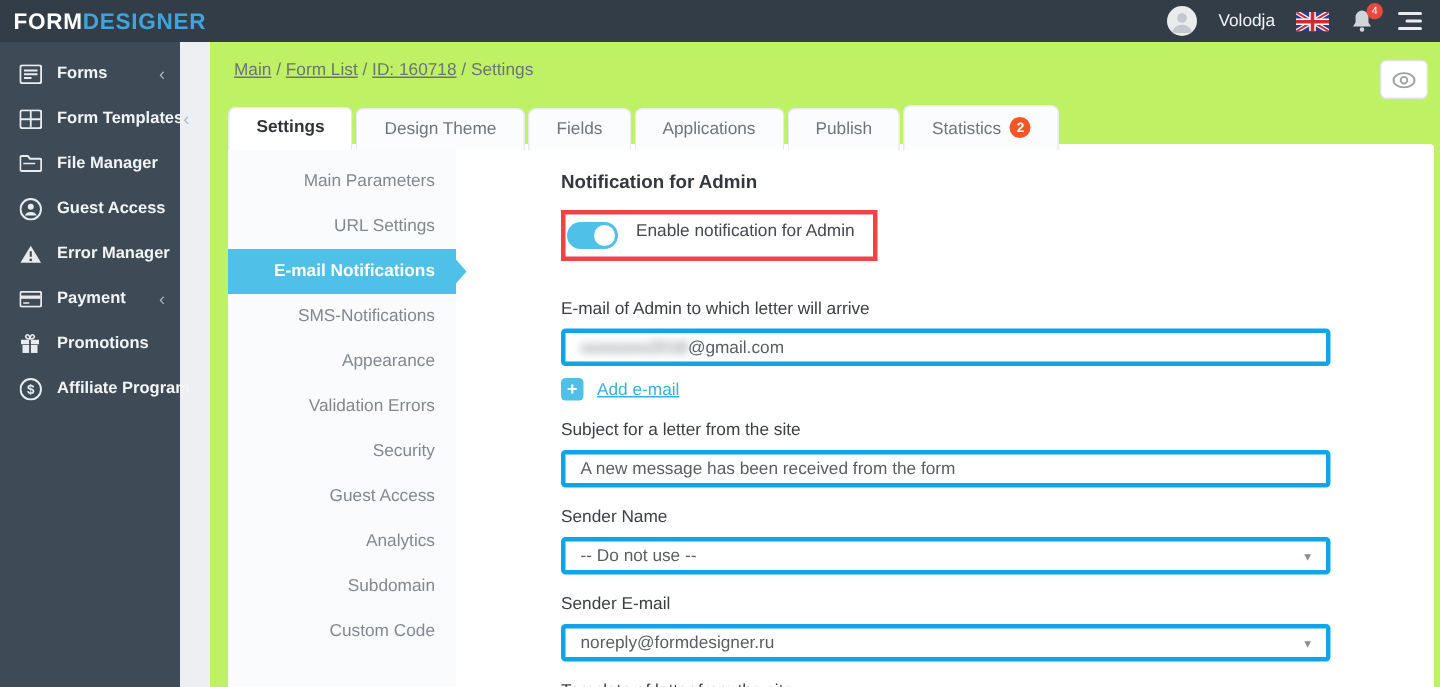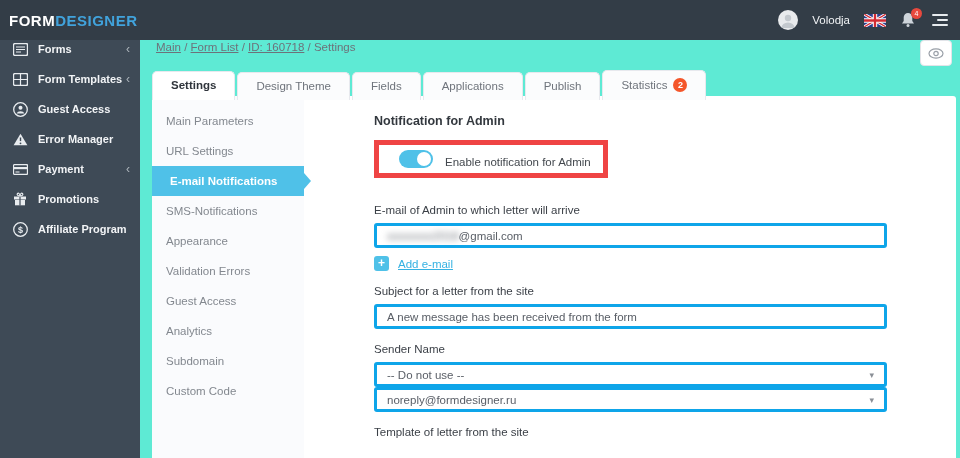--- a/index.html
+++ b/index.html
@@ -1,60 +1,60 @@
 <!DOCTYPE html>
 <html><head>
 <meta charset="utf-8">
 <style>
   * { margin:0; padding:0; box-sizing:border-box; }
   html,body { width:960px; height:458px; overflow:hidden; font-family:"Liberation Sans", sans-serif; background:#edeff2; }
 
   
-  .topbar { position:absolute; left:0; top:0; width:960px; height:40px; background:#333d47; display:flex; align-items:center; z-index:30; }
+  .topbar { position:absolute; left:0; top:0; width:960px; height:28px; background:#333d47; display:flex; align-items:center; z-index:30; }
   .logo { margin-left:9px; font-size:15px; font-weight:bold; letter-spacing:.5px; }
   .logo .lg-a { color:#ffffff; }
   .logo .lg-b { color:#41a3dc; }
   .top-right { margin-left:auto; display:flex; align-items:center; gap:14px; padding-right:12px;padding-left:37px; }
   .avatar { width:20px; height:20px; border-radius:50%; background:#e9ebed; display:flex; align-items:center; justify-content:center; overflow:hidden; }
   .username { color:#f2f4f6; font-size:11.5px; }
   .flag { width:22px; height:13px; border-radius:1px; overflow:hidden; }
   .bell-wrap { position:relative; width:18px; height:18px; }
   .bell-badge { position:absolute; top:-3px; right:-4px; min-width:11px; height:11px; border-radius:6px; background:#e8493e; color:#fff; font-size:7px; line-height:11px; text-align:center; padding:0 2px; }
   .burger { display:flex; flex-direction:column; gap:3px; width:16px; cursor:pointer; }
   .burger i { display:block; height:2px; background:#e8ecef; border-radius:1px; }
   .burger i:nth-child(2){ width:11px; margin-left:auto; }
   .burger i:nth-child(1),.burger i:nth-child(3){ width:16px; }
 
   
-  .sidebar { position:absolute; left:0; top:28px; width:140px; height:430px; background:#3e4a56; padding-top:6px; }
+  .sidebar { position:absolute; left:0; top:28px; width:120px; height:430px; background:#3e4a56; padding-top:6px; }
   .side-item { height:30px; display:flex; align-items:center; padding:0 10px 0 12px; cursor:pointer; }
   .side-item .s-ico { width:16px; height:16px; margin-right:10px; flex:0 0 16px; display:flex; align-items:center; justify-content:center; }
   .side-item .s-label { color:#f2f4f6; font-size:11px; font-weight:bold; white-space:nowrap; }
   .side-item .s-chev { margin-left:auto; color:#aeb6bd; font-size:12px; }
 
   
-  .main { position:absolute; left:140px; top:28px; width:820px; height:430px; background:#5eead4; }
+  .main { position:absolute; left:140px; top:28px; width:820px; height:430px; background:#bef264; }
   .breadcrumb { padding:13px 0 0 16px; font-size:11.5px; color:#6d727a; }
   .breadcrumb a { color:#6d727a; text-decoration:underline; cursor:pointer; }
   .eye-btn { position:absolute; right:8px; top:12px; width:32px; height:26px; background:#fff; border:1px solid #e2e4e9; border-radius:4px; display:flex; align-items:center; justify-content:center; cursor:pointer; }
 
   .tabs { position:absolute; left:12px; top:42px; display:flex; align-items:flex-end; z-index:5; }
   .tab { position:relative; padding:7px 18px 8px; font-size:11.5px; color:#6f747c; background:#fbfcfd; border:1px solid #e7e9ee; border-bottom:none; border-radius:5px 5px 0 0; margin-right:2px; cursor:pointer; white-space:nowrap; }
   .tab.active { background:#ffffff; color:#2f343b; font-weight:bold; padding-bottom:9px; border-color:#e7e9ee; }
   .tab .tab-badge { display:inline-block; margin-left:6px; min-width:14px; height:14px; border-radius:7px; background:#f4562a; color:#fff; font-size:9px; font-weight:bold; line-height:14px; text-align:center; vertical-align:1px; }
 
   .panel { position:absolute; left:12px; top:68px; width:804px; height:362px; background:#ffffff; display:flex; border-radius:0 3px 0 0; }
   .settings-nav { width:152px; flex:0 0 152px; background:#fafbfd; padding-top:10px; }
-  .nav-item { position:relative; padding:9px 14px; font-size:11.5px; color:#83888f; cursor:pointer; white-space:nowrap; }
+  .nav-item { position:relative; padding:9px 14px; font-size:11.5px; color:#83888f; cursor:pointer; white-space:nowrap;text-align:right; }
   .nav-item.active { background:#4fc1e8; color:#ffffff; font-weight:bold;padding-left:18px; }
   .nav-item.active::after { content:""; position:absolute; right:-7px; top:50%; margin-top:-8px; border-top:8px solid transparent; border-bottom:8px solid transparent; border-left:7px solid #4fc1e8; }
 
   .content { flex:1; padding:18px 0 0 70px; }
   .h-title { font-size:12.5px; font-weight:bold; color:#33383e; margin-bottom:12px; }
-  .annot-box { display:inline-flex; align-items:flex-end; border:5px solid #ef4444; padding:5px 12px 5px 20px; margin-bottom:12px; }
+  .annot-box { display:inline-flex; align-items:flex-start; border:3px solid #ef4444; padding:5px 12px 5px 1px; margin-bottom:12px; }
   .toggle { width:34px; height:18px; border-radius:9px; background:#4fc1e8; position:relative; cursor:pointer; flex:0 0 34px; }
   .toggle .knob { position:absolute; right:2px; top:2px; width:14px; height:14px; border-radius:50%; background:#ffffff; }
   .toggle-label { margin-left:12px; font-size:11.5px; color:#43484e; white-space:nowrap; }
   .fld-label { font-size:11.5px; font-weight:normal; color:#3a3f46; margin:14px 0 7px; }
   .fld-label:first-of-type { margin-top:2px; }
   .txt-input, .select { width:513px; height:25px; border:3px solid #0ea5e9; border-radius:3px; background:#fff; font-size:11.5px; color:#595e66; display:flex; align-items:center; padding:0 10px; }
   .select { cursor:pointer; justify-content:space-between; }
   .select .caret { color:#8a8f96; font-size:9px; }
   .blurred { filter:blur(3px); color:#6b7078; }
   .add-row { display:flex; align-items:center; margin-top:8px; }
@@ -118,20 +118,30 @@
       <svg width="15" height="13" viewBox="0 0 15 13">
           <rect x="0.5" y="0.5" width="14" height="12" rx="1.5" fill="none" stroke="#e8ecef" stroke-width="1.4"></rect>
           <path d="M7.5 1 v11 M1 6.5 h13" stroke="#e8ecef" stroke-width="1.2"></path>
         </svg>
     </span>
     <span class="s-label">Form Templates</span>
     <span class="s-chev">‹</span>
   </div>
   <div class="side-item">
     <span class="s-ico">
+      <svg width="15" height="12" viewBox="0 0 15 12">
+          <path d="M0.5 2 a1 1 0 0 1 1-1 h4 l1.5 1.8 h6.5 a1 1 0 0 1 1 1 V10 a1 1 0 0 1 -1 1 h-12 a1 1 0 0 1 -1-1 z" fill="none" stroke="#e8ecef" stroke-width="1.3"></path>
+          <path d="M2.5 6 h8" stroke="#e8ecef" stroke-width="1.1"></path>
+        </svg>
+    </span>
+    <span class="s-label">File Manager</span>
+    <span class="s-chev"></span>
+  </div>
+  <div class="side-item">
+    <span class="s-ico">
       <svg width="15" height="15" viewBox="0 0 15 15">
           <circle cx="7.5" cy="7.5" r="6.8" fill="none" stroke="#e8ecef" stroke-width="1.3"></circle>
           <circle cx="7.5" cy="5.8" r="2" fill="#e8ecef"></circle>
           <path d="M3.5 11.6 a4.3 3.6 0 0 1 8 0" fill="#e8ecef"></path>
         </svg>
     </span>
     <span class="s-label">Guest Access</span>
     <span class="s-chev"></span>
   </div>
   <div class="side-item">
@@ -210,20 +220,21 @@
 
   <div class="panel">
 
     <div class="settings-nav">
       <div class="nav-item">Main Parameters</div>
       <div class="nav-item">URL Settings</div>
       <div class="nav-item active">E-mail Notifications</div>
       <div class="nav-item">SMS-Notifications</div>
       <div class="nav-item">Appearance</div>
       <div class="nav-item">Validation Errors</div>
+      <div class="nav-item">Security</div>
       <div class="nav-item">Guest Access</div>
       <div class="nav-item">Analytics</div>
       <div class="nav-item">Subdomain</div>
       <div class="nav-item">Custom Code</div>
     </div>
 
     <div class="content">
       <div class="h-title">Notification for Admin</div>
 
       <div class="annot-box">
@@ -248,20 +259,21 @@
       <div class="txt-input">
         <span>A new message has been received from the form</span>
       </div>
 
       <div class="fld-label">Sender Name</div>
       <div class="select">
         <span>-- Do not use --</span>
         <span class="caret">▾</span>
       </div>
 
+      <div class="fld-label">Sender E-mail</div>
       <div class="select">
         <span>noreply@formdesigner.ru</span>
         <span class="caret">▾</span>
       </div>
 
       <div class="fld-label">Template of letter from the site</div>
       
       
     </div>
   </div>

